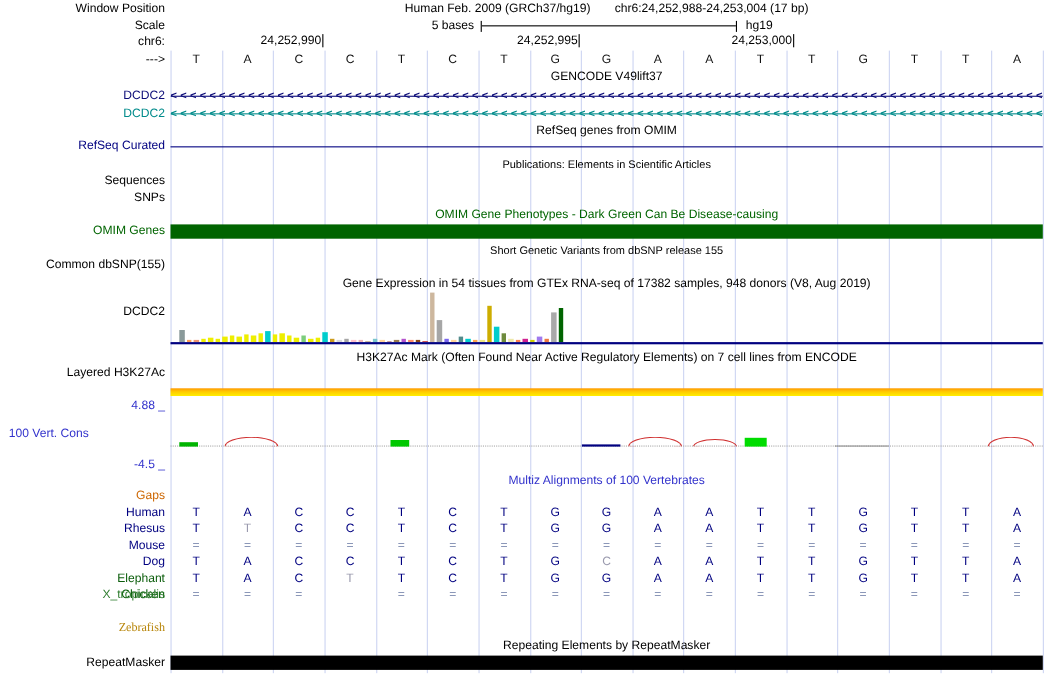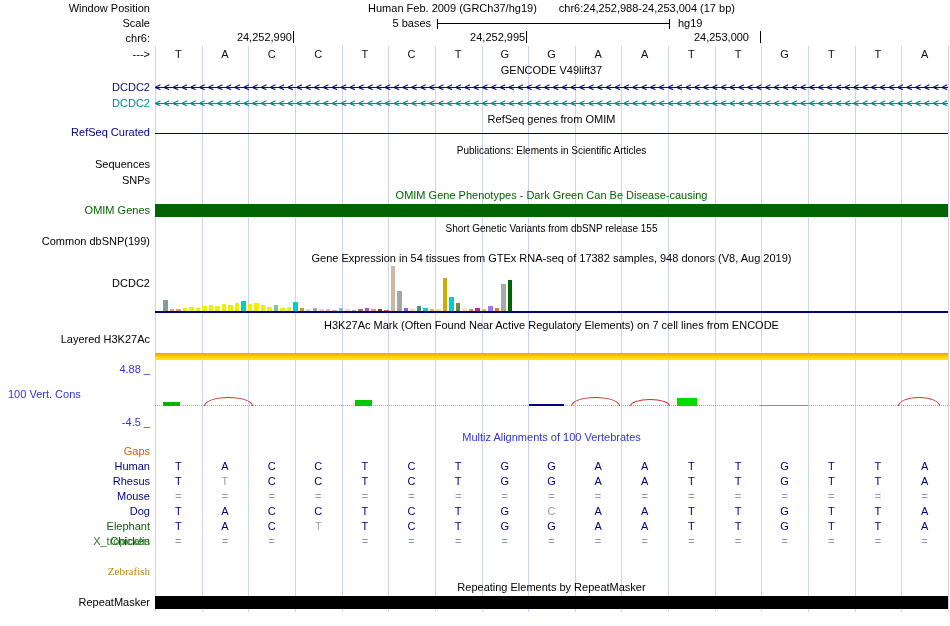--- a/index.html
+++ b/index.html
@@ -80,21 +80,21 @@
   <div class="side-label" style="top:32px">chr6:</div>
   <div id="ruler-ticks">
       <div class="ruler-tick" style="left: 183.941px;">
         <span>24,252,990</span>
         <span class="tick-mark"></span>
       </div>
       <div class="ruler-tick" style="left: 417.176px;">
         <span>24,252,995</span>
         <span class="tick-mark"></span>
       </div>
-      <div class="ruler-tick" style="left: 651px; gap: 10px;">
+      <div class="ruler-tick" style="left: 612px;">
         <span>24,253,000</span>
         <span class="tick-mark"></span>
       </div>
     </div>
 
   <div class="side-label" style="top:48px">---&gt;</div>
   <div id="sequence-cells">
       <span class="seq-cell">T</span>
       <span class="seq-cell">A</span>
       <span class="seq-cell">C</span>
@@ -129,21 +129,21 @@
   <div class="center-title small" style="top:144px">Publications: Elements in Scientific Articles</div>
 
   <div class="side-label" style="top:158px">Sequences</div>
   <div class="side-label" style="top:174px">SNPs</div>
 
   <div class="center-title green" style="top:189px">OMIM Gene Phenotypes - Dark Green Can Be Disease-causing</div>
   <div class="side-label green" style="top:204px">OMIM Genes</div>
   <div class="omim-bar"></div>
 
   <div class="center-title small" style="top:222px">Short Genetic Variants from dbSNP release 155</div>
-  <div class="side-label" style="top:235px">Common dbSNP(199)</div>
+  <div class="side-label" style="top:235px">Common dbSNP(155)</div>
 
   <div class="center-title" style="top:252px">Gene Expression in 54 tissues from GTEx RNA-seq of 17382 samples, 948 donors (V8, Aug 2019)</div>
   <div class="side-label" style="top:277px">DCDC2</div>
   <div id="gtex-bars">
       <div class="gtex-bar" style="height: 11px; background: rgb(138, 154, 154);"></div>
       <div class="gtex-bar" style="height: 2px; background: rgb(255, 157, 87);"></div>
       <div class="gtex-bar" style="height: 2px; background: rgb(238, 149, 114);"></div>
       <div class="gtex-bar" style="height: 3px; background: rgb(238, 238, 0);"></div>
       <div class="gtex-bar" style="height: 4px; background: rgb(238, 238, 0);"></div>
       <div class="gtex-bar" style="height: 3px; background: rgb(238, 238, 0);"></div>

